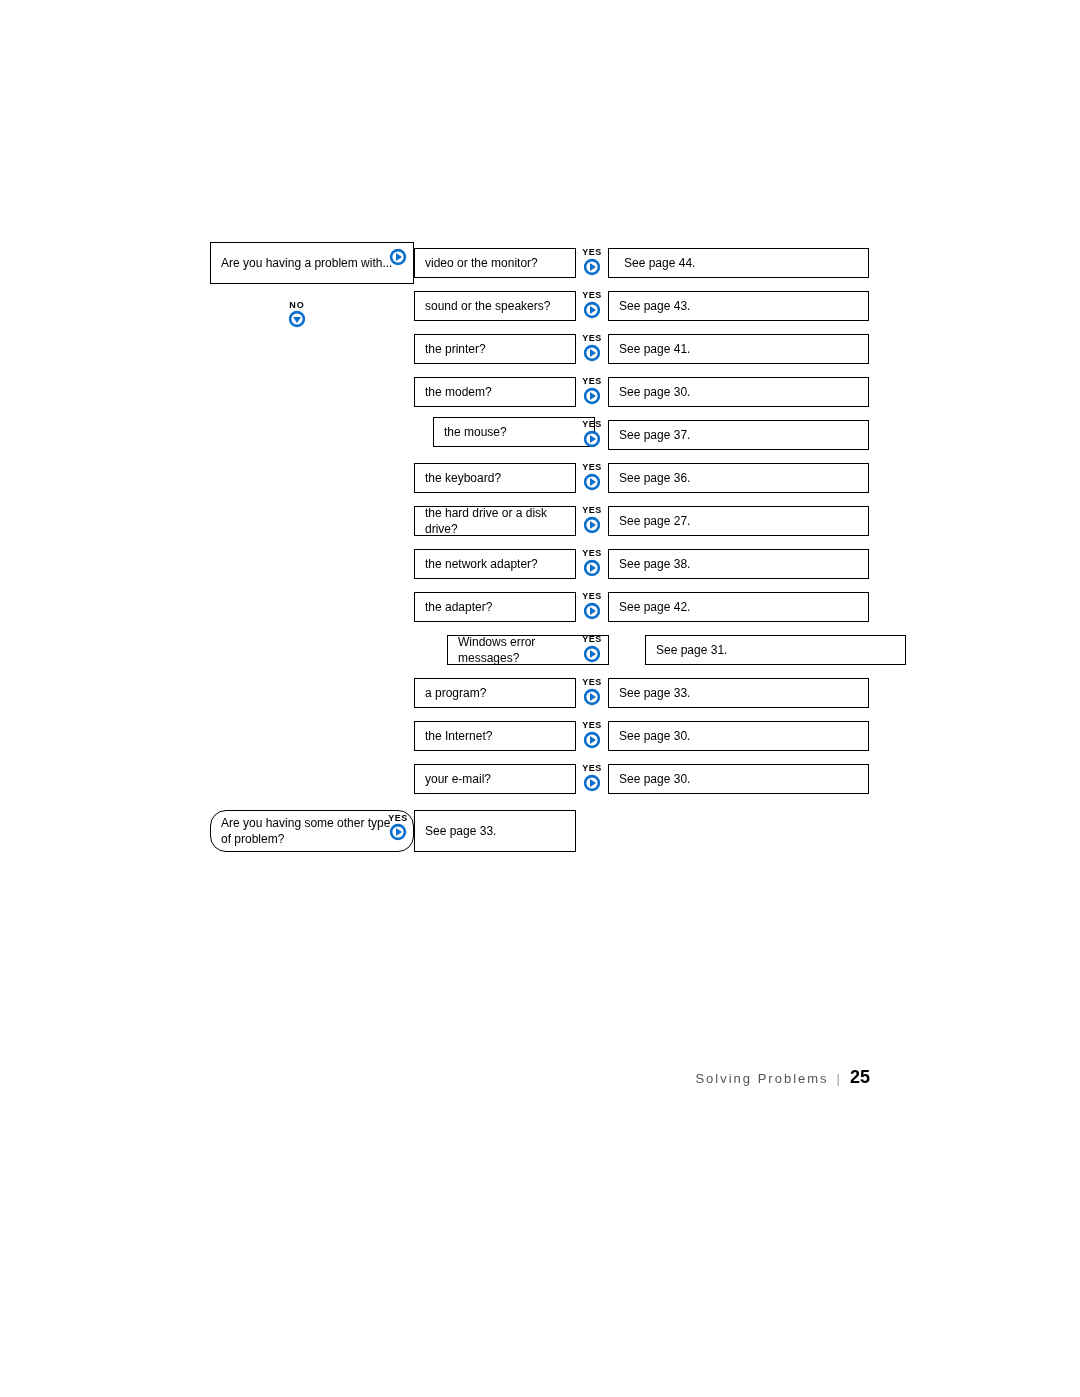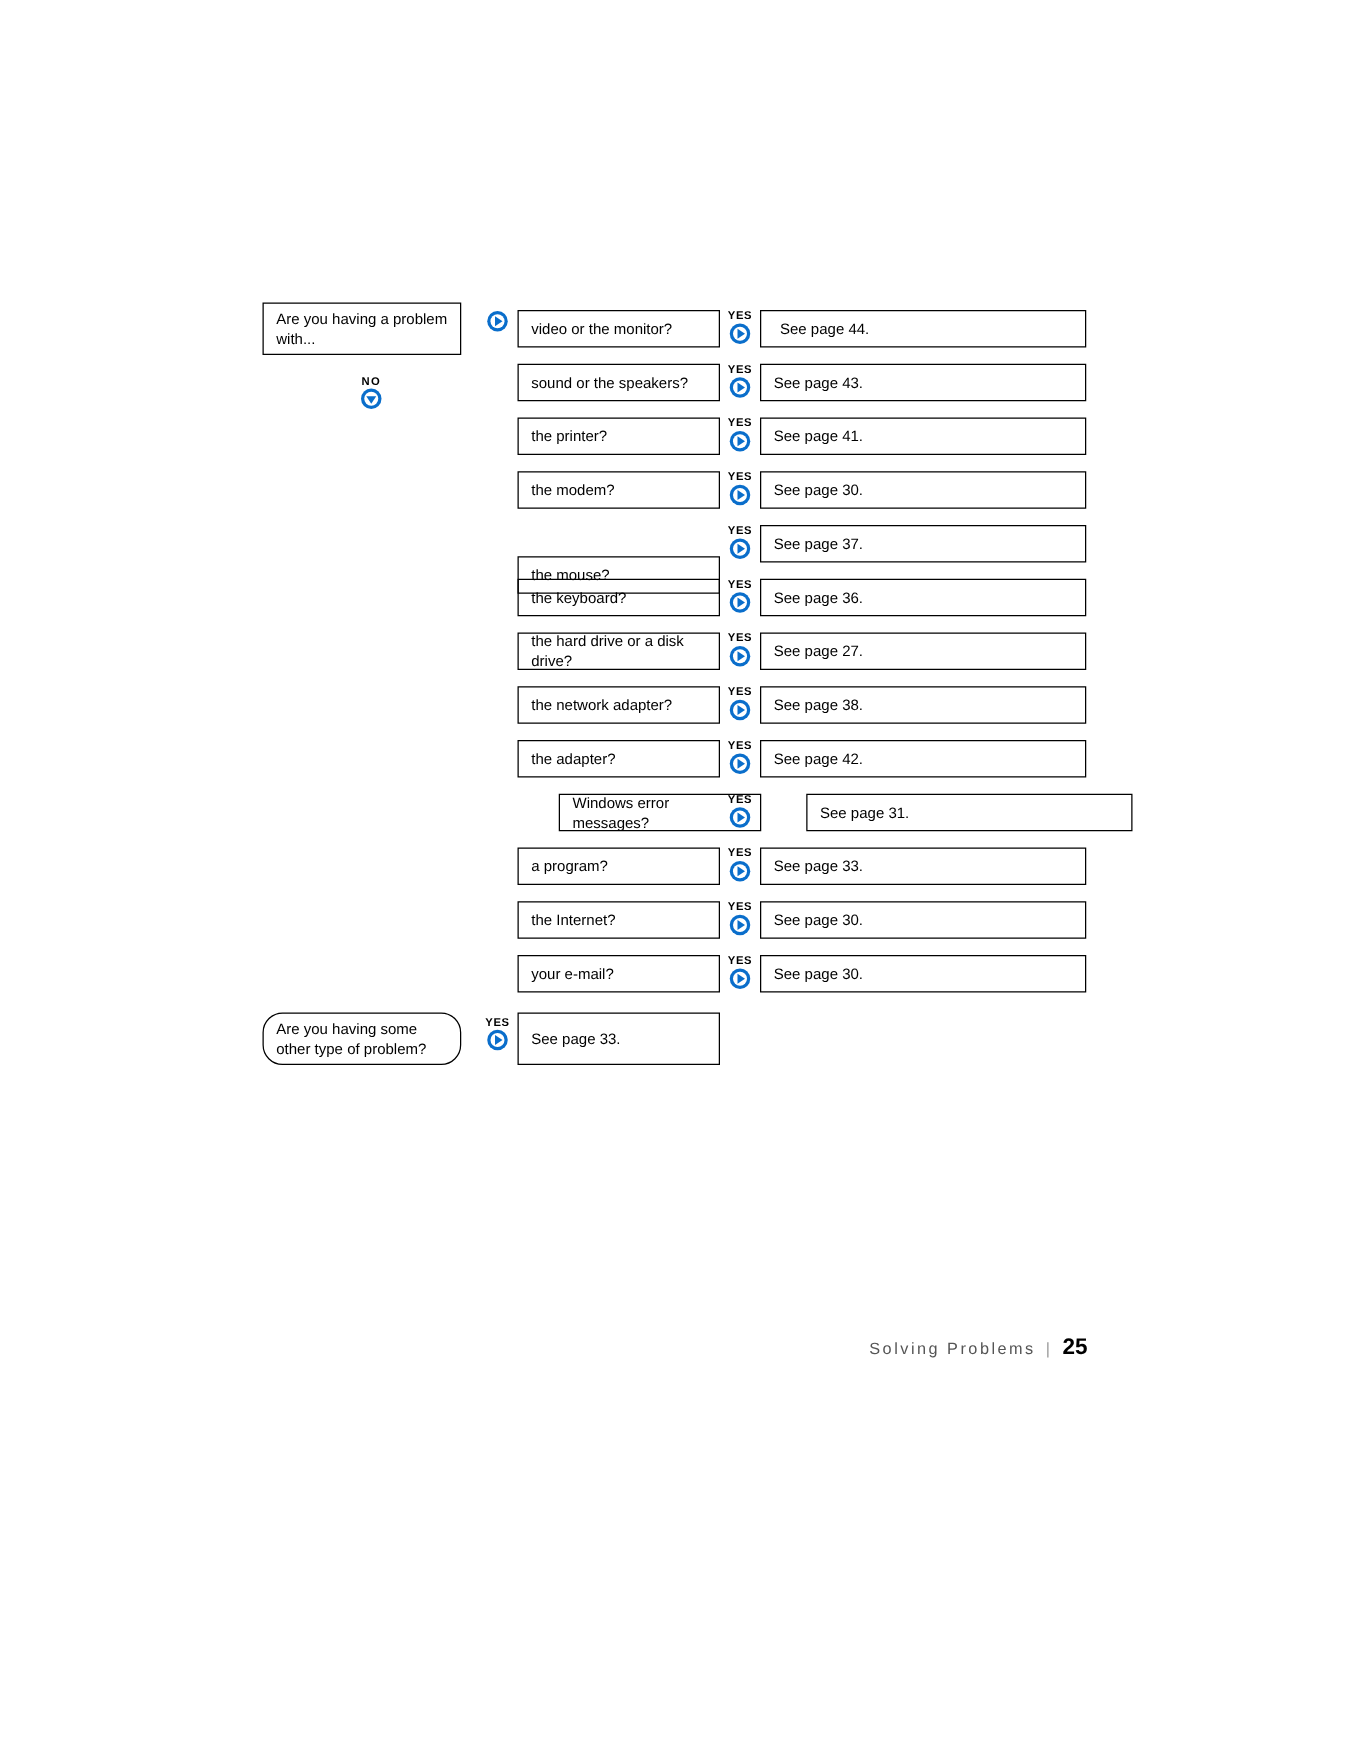--- a/index.html
+++ b/index.html
@@ -26,21 +26,21 @@
     display: flex;
     align-items: center;
   }
 
   
   
   .c3 { left: 608px; width: 261px; height: 30px; }
   
   .c2 { left: 414px; width: 162px; height: 30px; }
   
-  .c1 { left: 210px; width: 159px; height: 42px; }
+  .c1 { left: 210px; width: 204px; height: 42px; }
 
   
   .yes-r {
     position: absolute;
     left: 580px; 
     width: 24px;
     text-align: center;
     font-size: 9px;
     font-weight: 900;
     letter-spacing: 0.5px;
@@ -172,21 +172,21 @@
         <svg width="18" height="18" viewBox="0 0 18 18">
           <circle cx="9" cy="9" r="8.2" fill="#0a6ecb"></circle>
           <circle cx="9" cy="9" r="5.6" fill="#fff"></circle>
           <path d="M7 5 L13 9 L7 13 Z" fill="#0a6ecb"></path>
         </svg>
       </div>
     </div>
     <div class="box c3" style="top:377px;">
       <span>See page 30.</span>
     </div>
-    <div class="box c2" style="top:445px;">
+    <div class="box c2" style="top:417px;margin-left:19px;">
       <span>the mouse?</span>
     </div>
     <div class="yes-r" style="top:419px;">
       <div>YES</div>
       <div class="arrow">
         <svg width="18" height="18" viewBox="0 0 18 18">
           <circle cx="9" cy="9" r="8.2" fill="#0a6ecb"></circle>
           <circle cx="9" cy="9" r="5.6" fill="#fff"></circle>
           <path d="M7 5 L13 9 L7 13 Z" fill="#0a6ecb"></path>
         </svg>

